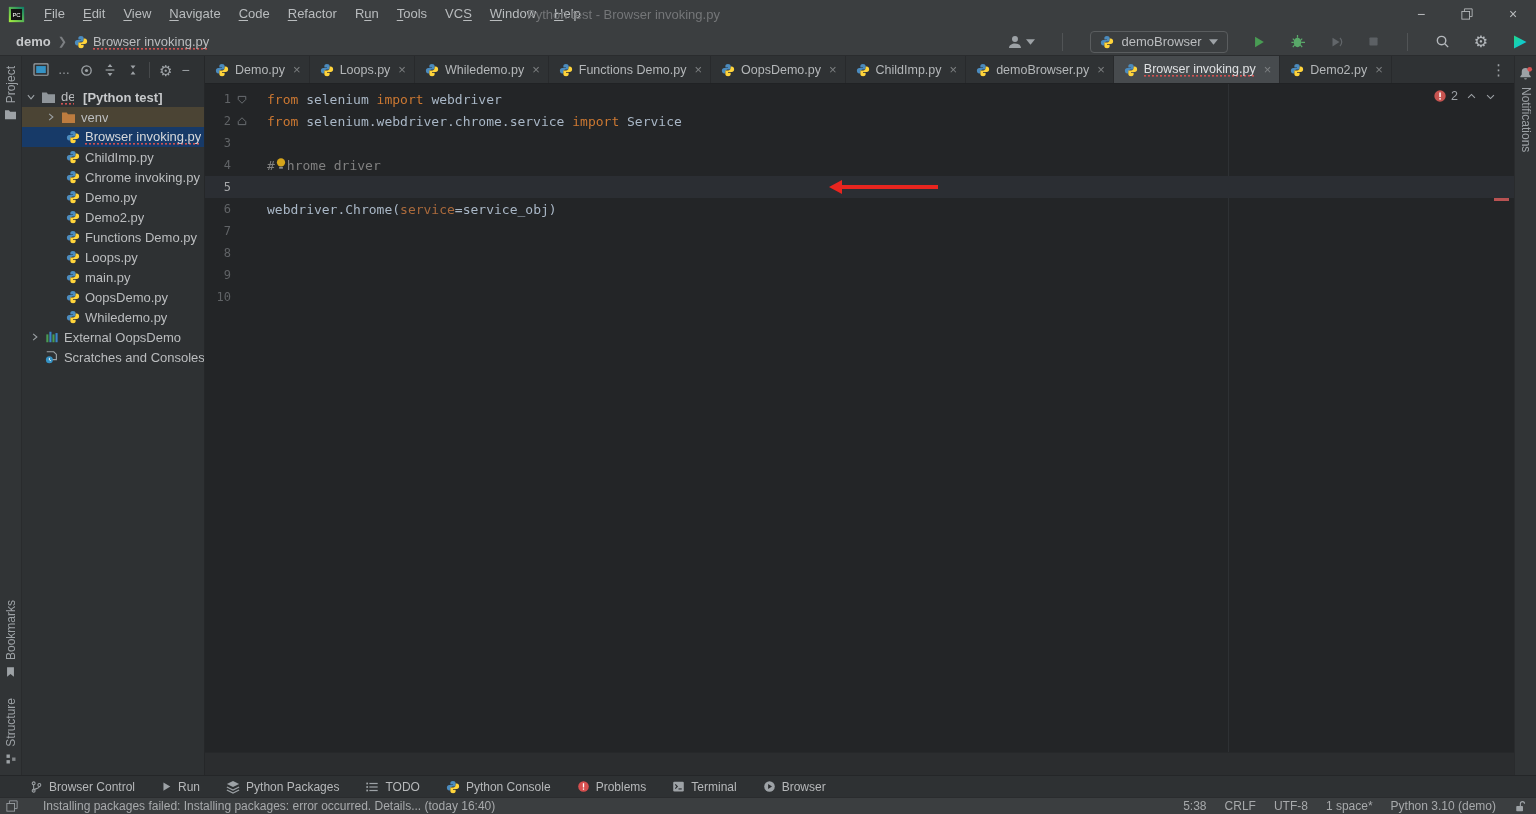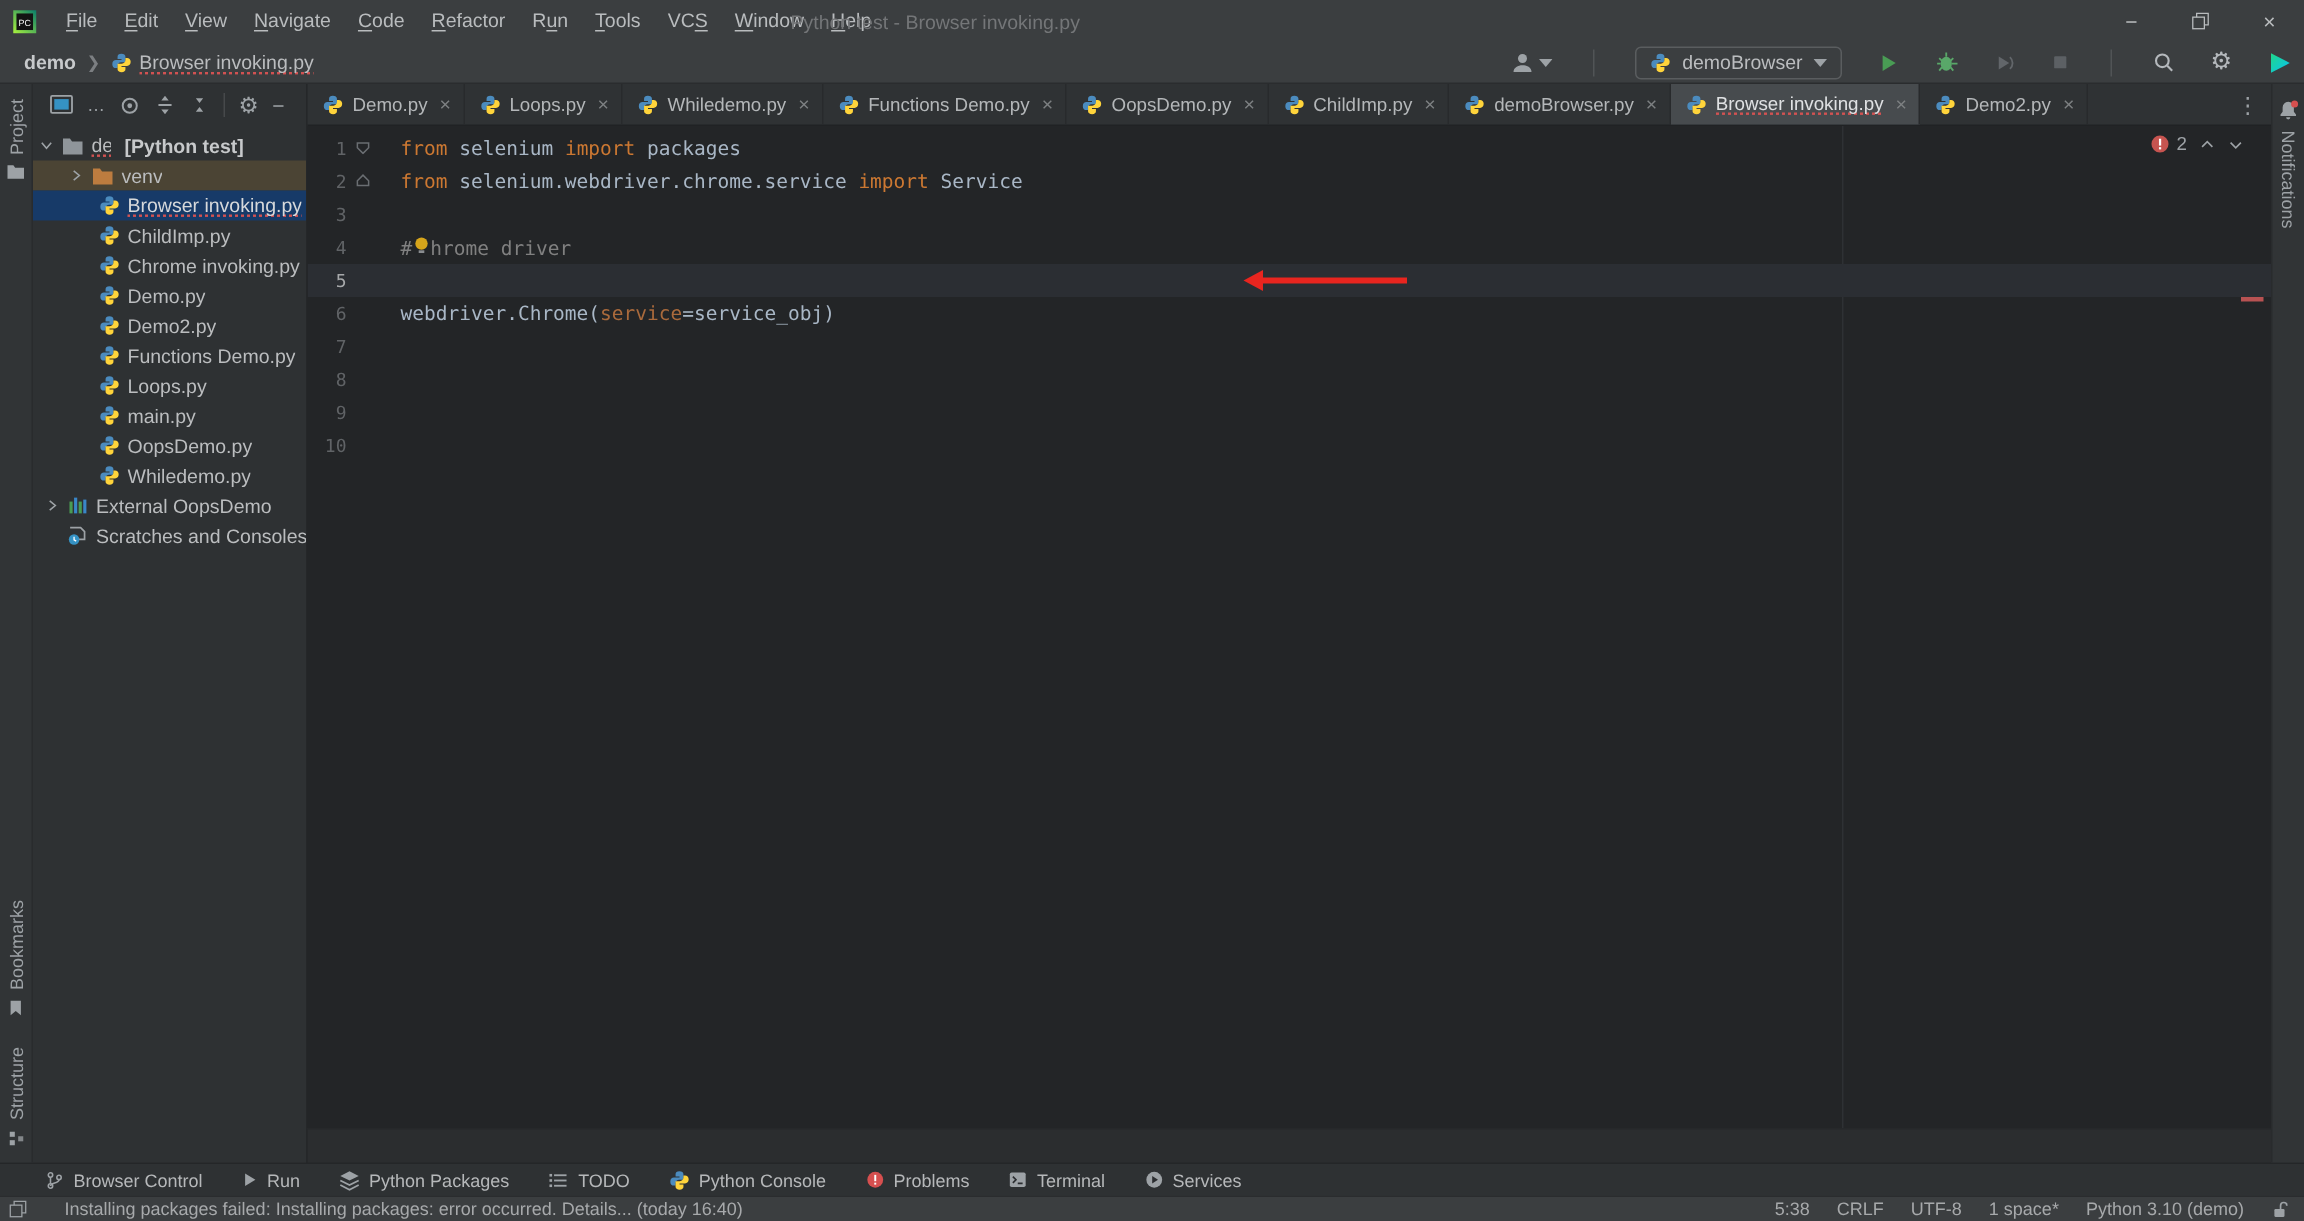--- a/index.html
+++ b/index.html
@@ -538,21 +538,21 @@
     <div class="editor code-pad" id="editor">
       <div class="guide"></div>
       <div id="code">
           <div class="code-line">
             <span class="gutter">
               <span class="lnum">1</span>
               <span class="fold"><svg width="10" height="9" viewBox="0 0 16 14">
                   <path d="M2 2h12v5l-6 6-6-6z" fill="none" stroke="#6a6e72" stroke-width="1.6"></path>
                 </svg></span>
             </span>
-            <span class="ltext"><span class="tk-k">from</span><span class="tk-d"> selenium </span><span class="tk-k">import</span><span class="tk-d"> packages</span></span>
+            <span class="ltext"><span class="tk-k">from</span><span class="tk-d"> selenium </span><span class="tk-k">import</span><span class="tk-d"> webdriver</span></span>
           </div>
           <div class="code-line">
             <span class="gutter">
               <span class="lnum">2</span>
               <span class="fold"><svg width="10" height="9" viewBox="0 0 16 14">
                   <path d="M2 12h12V7L8 1 2 7z" fill="none" stroke="#6a6e72" stroke-width="1.6"></path>
                 </svg></span>
             </span>
             <span class="ltext"><span class="tk-k">from</span><span class="tk-d"> selenium.webdriver.chrome.service </span><span class="tk-k">import</span><span class="tk-d"> Service</span></span>
           </div>
@@ -729,21 +729,21 @@
       </span>
       <span>Terminal</span>
     </span>
     <span class="tool-btn">
       <span class="ic">
         <svg width="13" height="13" viewBox="0 0 16 16">
           <circle cx="8" cy="8" r="6.5" fill="#9da2a6"></circle>
           <path d="M6.3 5l4.8 3-4.8 3z" fill="#2b2d30"></path>
         </svg>
       </span>
-      <span>Services</span>
+      <span>Browser</span>
     </span>
   </div>
 
 <div class="statusbar">
   <span class="ic" id="statusWinIcon">
       <svg width="12" height="12" viewBox="0 0 14 14">
         <rect x="1" y="4" width="9" height="9" fill="none" stroke="#9da2a6"></rect>
         <path d="M4 4V1h9v9h-3" fill="none" stroke="#9da2a6"></path>
       </svg>
     </span>

